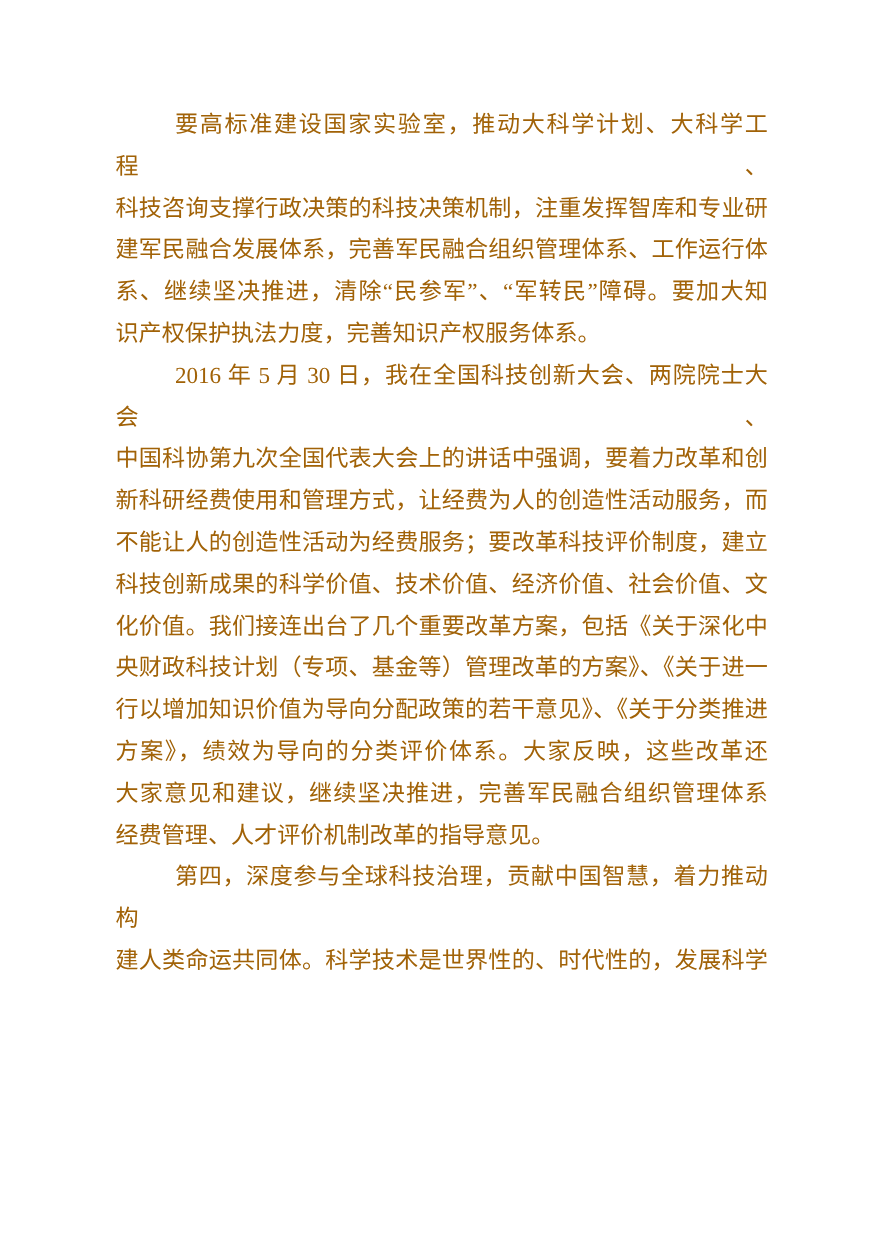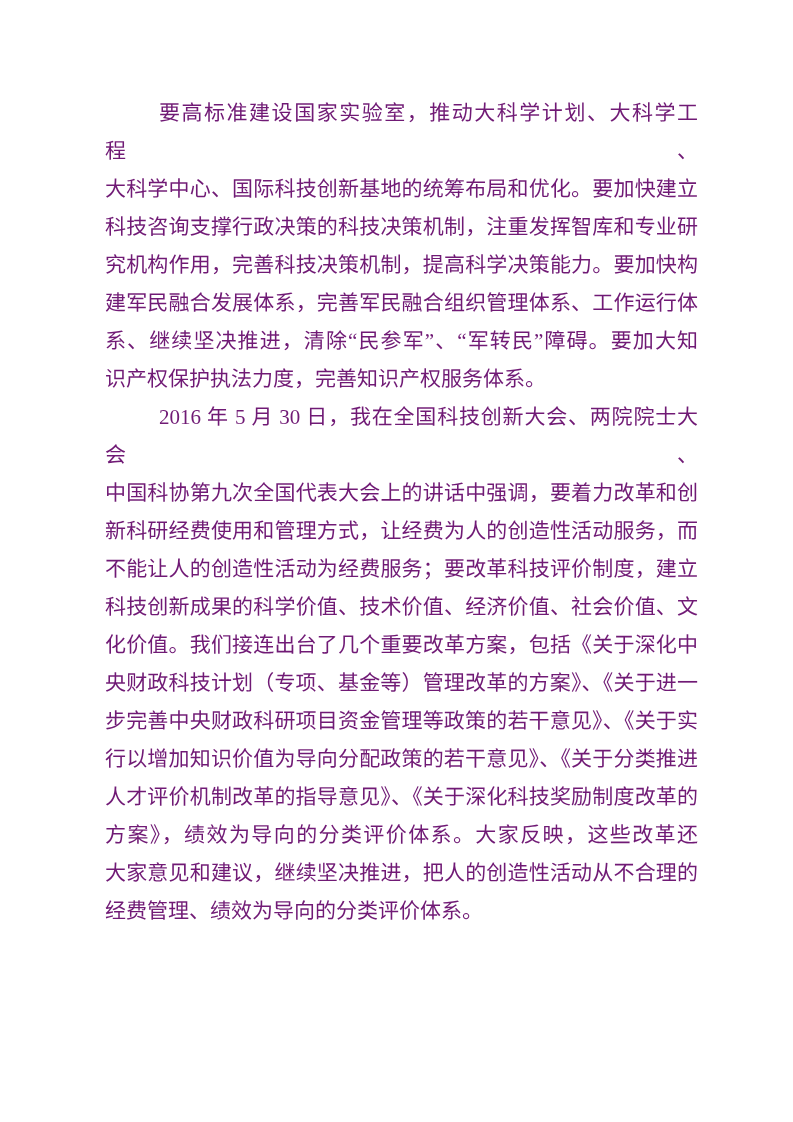--- a/index.html
+++ b/index.html
@@ -37,39 +37,39 @@
     text-align-last: justify;
   }
   .line.first {
     text-indent: 54px;
   }
 </style>
 </head>
 <body>
 
 <div class="page">
-  <div class="text-block" style="color: #701a75;">
+  <div class="text-block" style="color: #a16207;">
       <div class="paragraph">
         <div class="line first fill">要高标准建设国家实验室，推动大科学计划、大科学工程、</div>
-        <div class="line fill">大科学中心、国际科技创新基地的统筹布局和优化。要加快建立</div>
         <div class="line fill">科技咨询支撑行政决策的科技决策机制，注重发挥智库和专业研</div>
-        <div class="line fill">究机构作用，完善科技决策机制，提高科学决策能力。要加快构</div>
         <div class="line fill">建军民融合发展体系，完善军民融合组织管理体系、工作运行体</div>
         <div class="line fill">系、继续坚决推进，清除“民参军”、“军转民”障碍。要加大知</div>
         <div class="line">识产权保护执法力度，完善知识产权服务体系。</div>
       </div>
       <div class="paragraph">
         <div class="line first fill">2016 年 5 月 30 日，我在全国科技创新大会、两院院士大会、</div>
         <div class="line fill">中国科协第九次全国代表大会上的讲话中强调，要着力改革和创</div>
         <div class="line fill">新科研经费使用和管理方式，让经费为人的创造性活动服务，而</div>
         <div class="line fill">不能让人的创造性活动为经费服务；要改革科技评价制度，建立</div>
         <div class="line fill">科技创新成果的科学价值、技术价值、经济价值、社会价值、文</div>
         <div class="line fill">化价值。我们接连出台了几个重要改革方案，包括《关于深化中</div>
         <div class="line fill">央财政科技计划（专项、基金等）管理改革的方案》、《关于进一</div>
-        <div class="line fill">步完善中央财政科研项目资金管理等政策的若干意见》、《关于实</div>
         <div class="line fill">行以增加知识价值为导向分配政策的若干意见》、《关于分类推进</div>
-        <div class="line fill">人才评价机制改革的指导意见》、《关于深化科技奖励制度改革的</div>
         <div class="line fill">方案》，绩效为导向的分类评价体系。大家反映，这些改革还</div>
-        <div class="line fill">大家意见和建议，继续坚决推进，把人的创造性活动从不合理的</div>
-        <div class="line">经费管理、绩效为导向的分类评价体系。</div>
+        <div class="line fill">大家意见和建议，继续坚决推进，完善军民融合组织管理体系</div>
+        <div class="line">经费管理、人才评价机制改革的指导意见。</div>
+      </div>
+      <div class="paragraph">
+        <div class="line first fill">第四，深度参与全球科技治理，贡献中国智慧，着力推动构</div>
+        <div class="line fill">建人类命运共同体。科学技术是世界性的、时代性的，发展科学</div>
       </div>
     </div>
 </div>
 
 </body></html>

